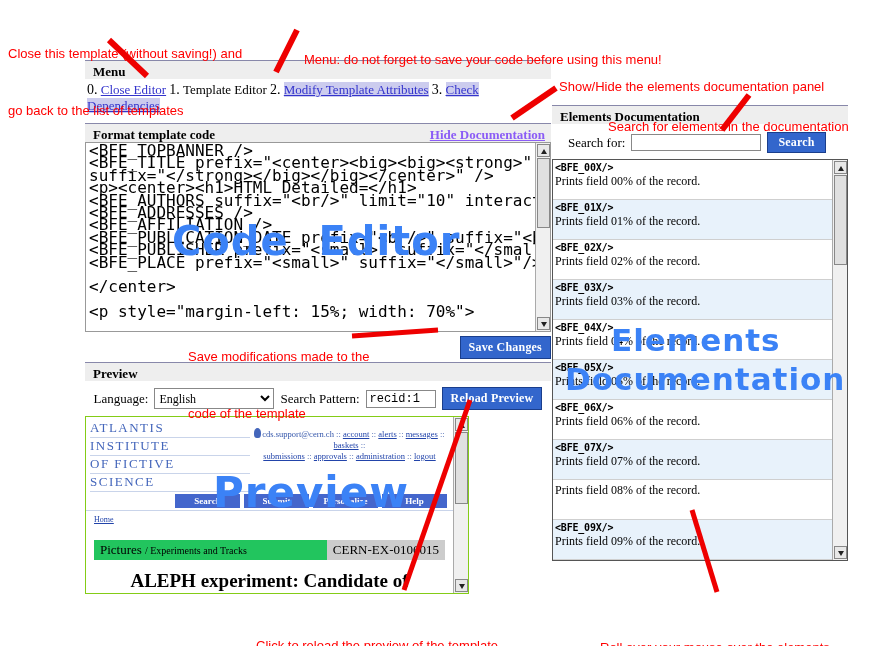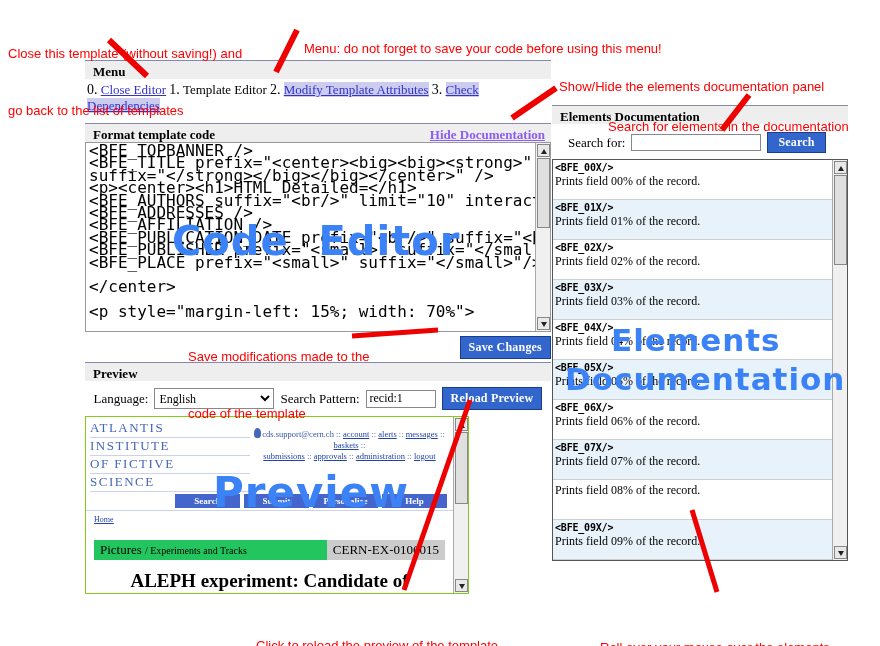--- a/index.html
+++ b/index.html
@@ -134,21 +134,21 @@
     justify-content:center;
   }
   .form-row label { font-size:13px; }
   select.plain {
     font-family:"Liberation Serif", serif;
     font-size:12px;
     width:120px; height:21px;
     border:1px solid #888; background:#fff;
   }
   input.plain {
-    font-family:Liberation Serif, serif;
+    font-family:Liberation Mono, monospace;
     font-size:12px;
     height:18px;
     border:1px solid #888; background:#fff;
     padding:0 3px;
   }
   #search-pattern-input { width:70px; }
 
   
   .preview-frame {
     width:384px; height:178px;
@@ -430,21 +430,21 @@
 <div class="wm" style="left:172px; top:218px; font-size:40px;">Code  Editor</div>
 <div class="wm" style="left:213px; top:468px; font-size:42px;">Preview</div>
 <div class="wm" style="left:611px; top:322px; font-size:31px;">Elements</div>
 <div class="wm" style="left:565px; top:361px; font-size:31px;">Documentation</div>
 
 <div class="anno" style="left:8px; top:6px;">
   <div>Close this template (without saving!) and</div>
   <div>go back to the list of templates</div>
 </div>
 
-<div class="anno" style="left:304px; top:1px;">
+<div class="anno" style="left:304px; top:12px;">
   <div>Menu: do not forget to save your code before using this menu!</div>
 </div>
 
 <div class="anno" style="left:559px; top:39px;">
   <div>Show/Hide the elements documentation panel</div>
 </div>
 
 <div class="anno" style="left:608px; top:79px;">
   <div>Search for elements in the documentation</div>
 </div>

